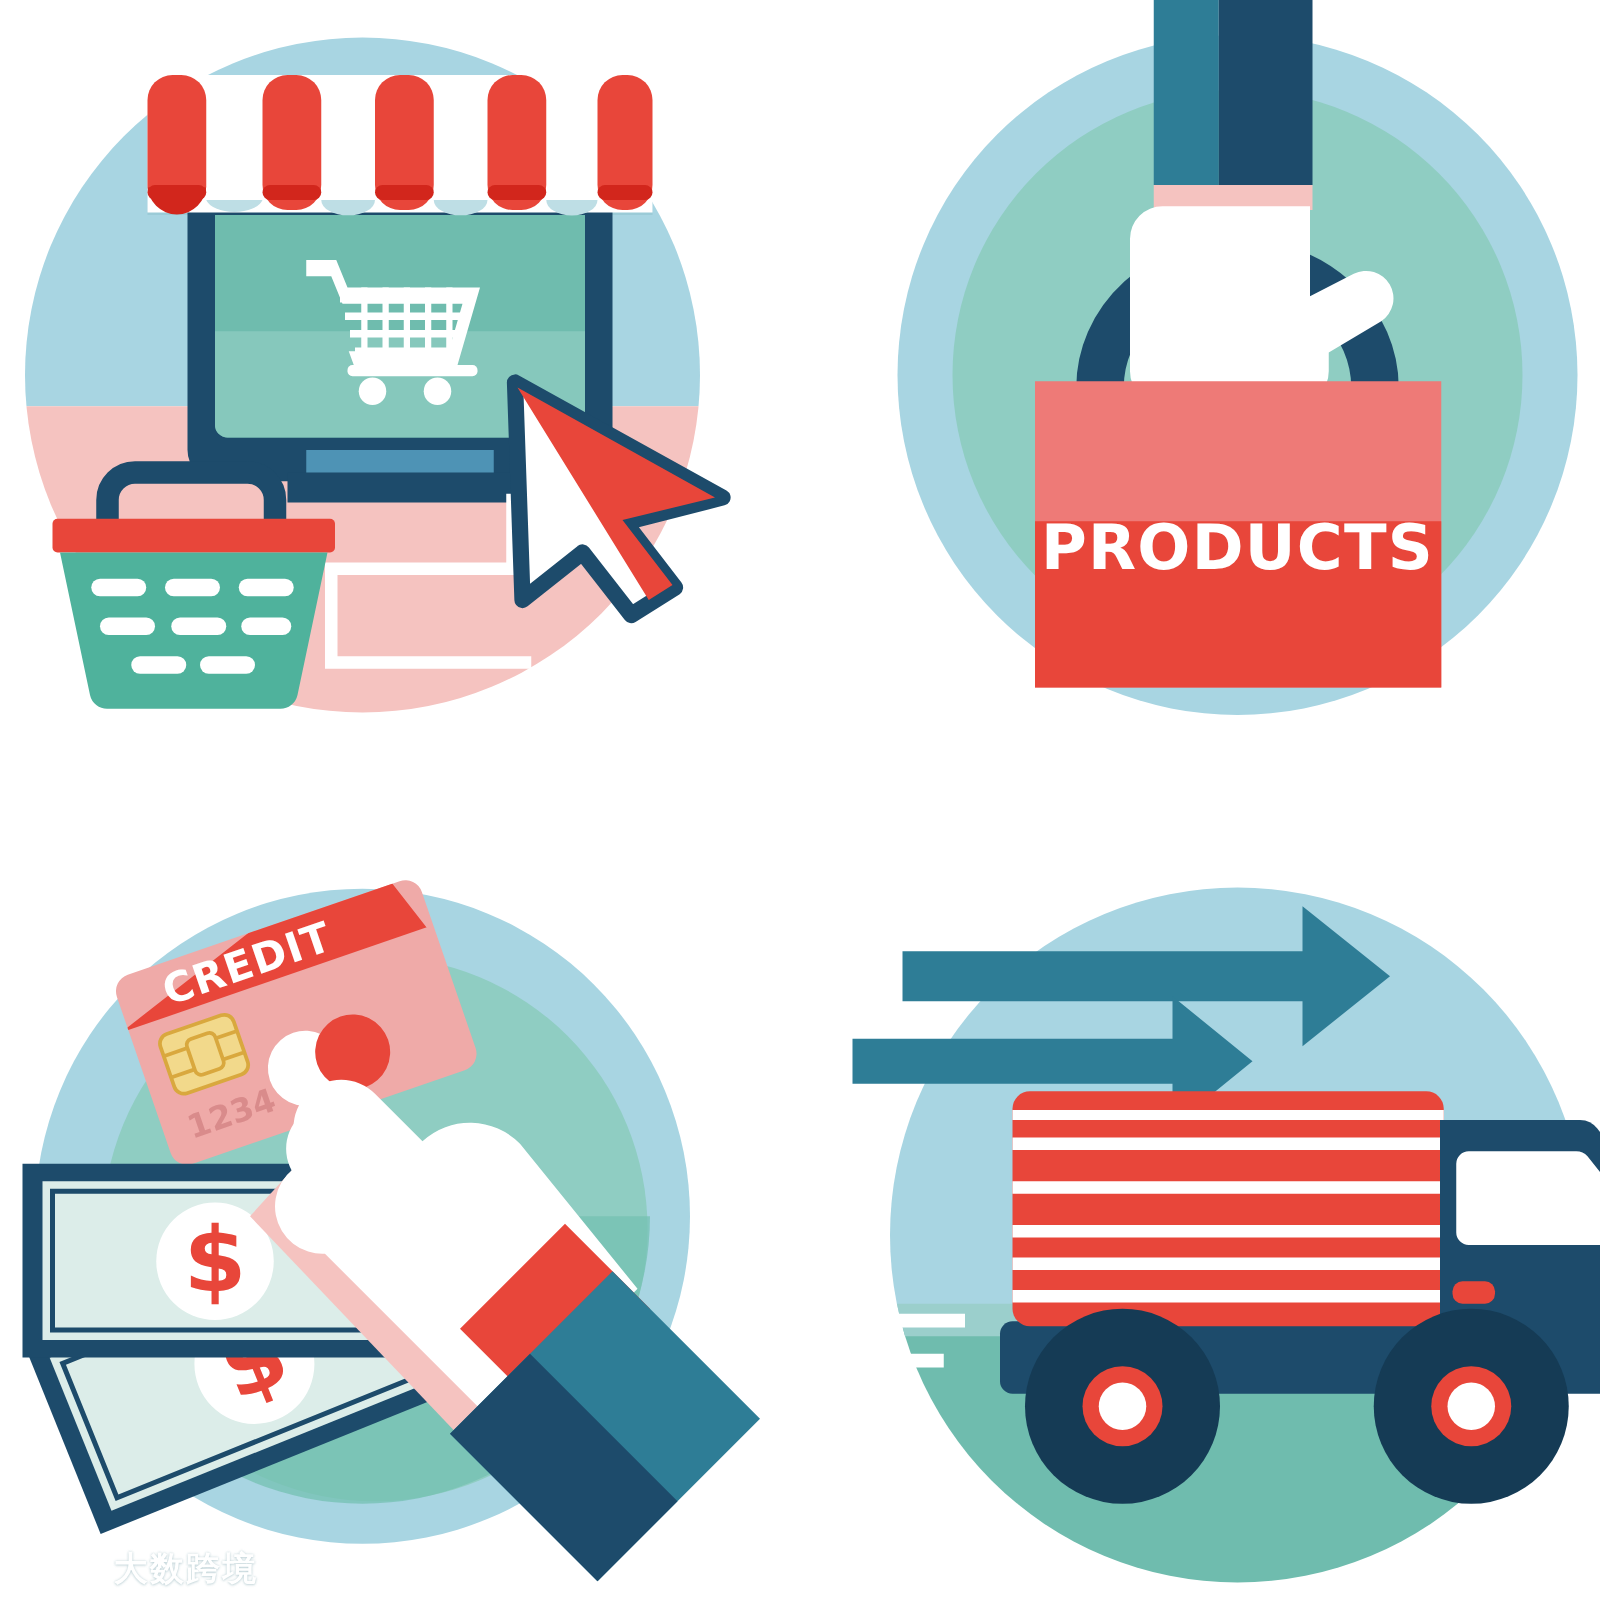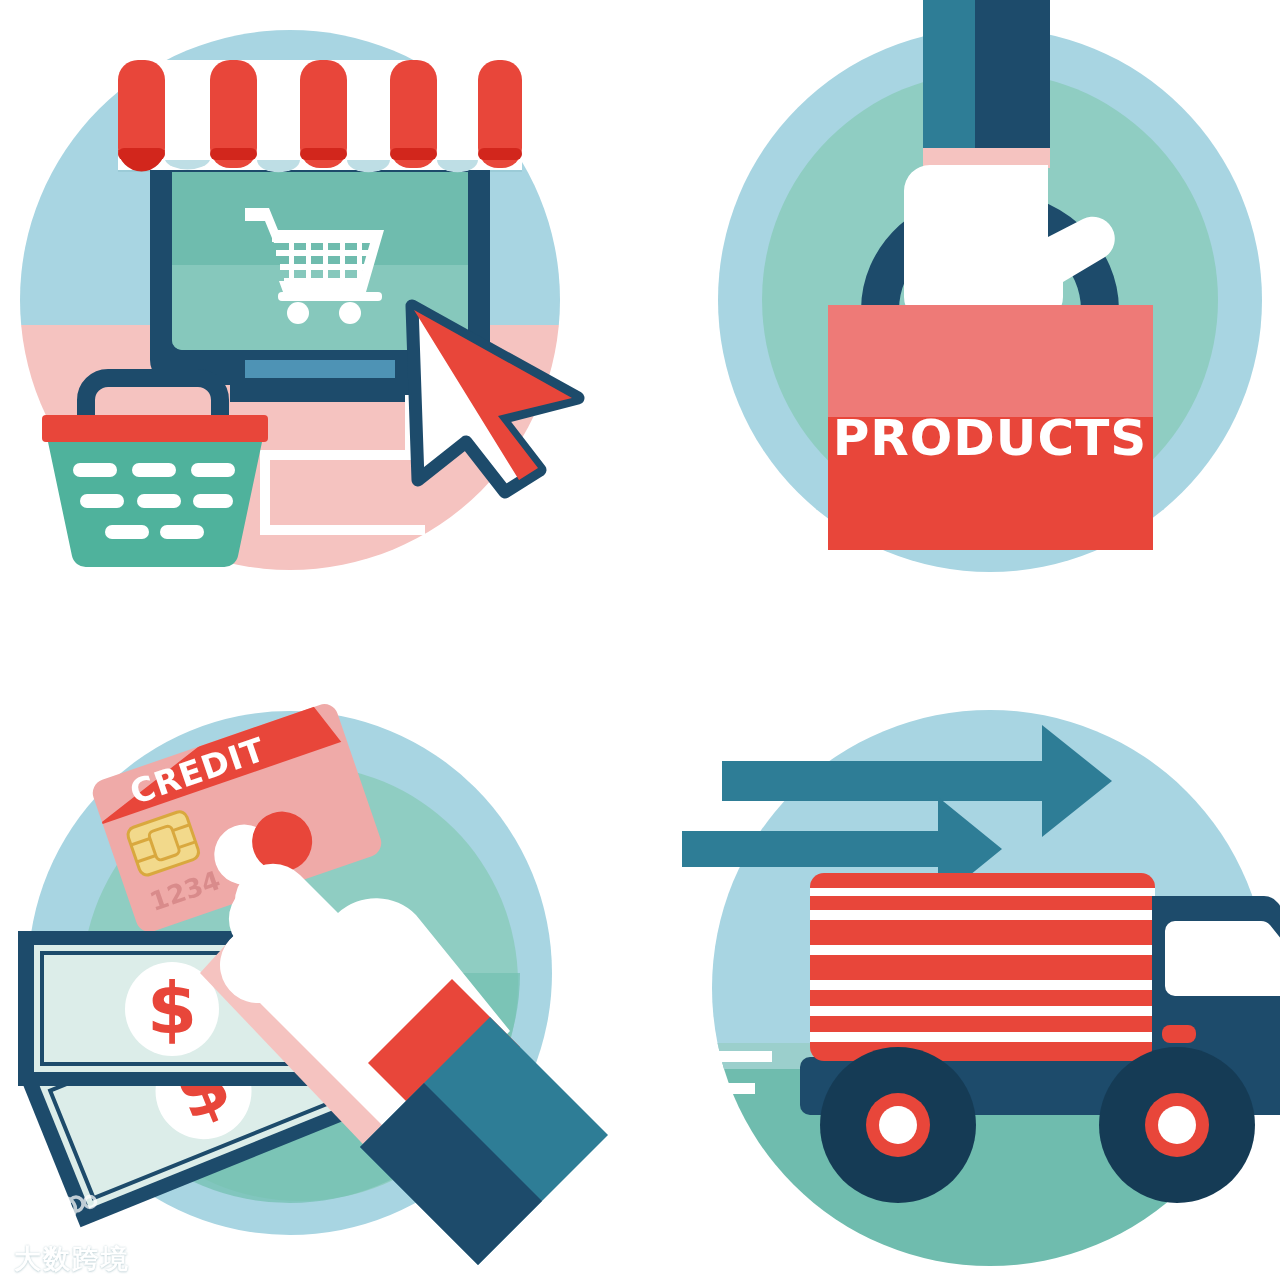--- a/index.html
+++ b/index.html
@@ -13,21 +13,21 @@
   .panel{position:absolute;width:640px;height:643px;}
   #panel-shop{left:0;top:0;}
   #panel-products{left:640px;top:0;}
   #panel-payment{left:0;top:643px;}
   #panel-delivery{left:640px;top:643px;}
   .panel svg{display:block;width:100%;height:100%;}
   
   .watermark{
     position:absolute;left:14px;bottom:14px;
     display:flex;align-items:center;gap:19px;
-    opacity:.72;pointer-events:auto;flex-direction:column;
+    opacity:.72;pointer-events:auto;
   }
   .wm-mark{width:58px;height:34px;}
   .wm-text{
     font-size:27px;font-weight:bold;color:#ffffff;
     letter-spacing:2px;
     text-shadow:0 0 2px rgba(120,160,170,.55),0 1px 2px rgba(120,160,170,.45);
     font-family:"DejaVu Sans",sans-serif;
     line-height:1;
   }
 </style>

